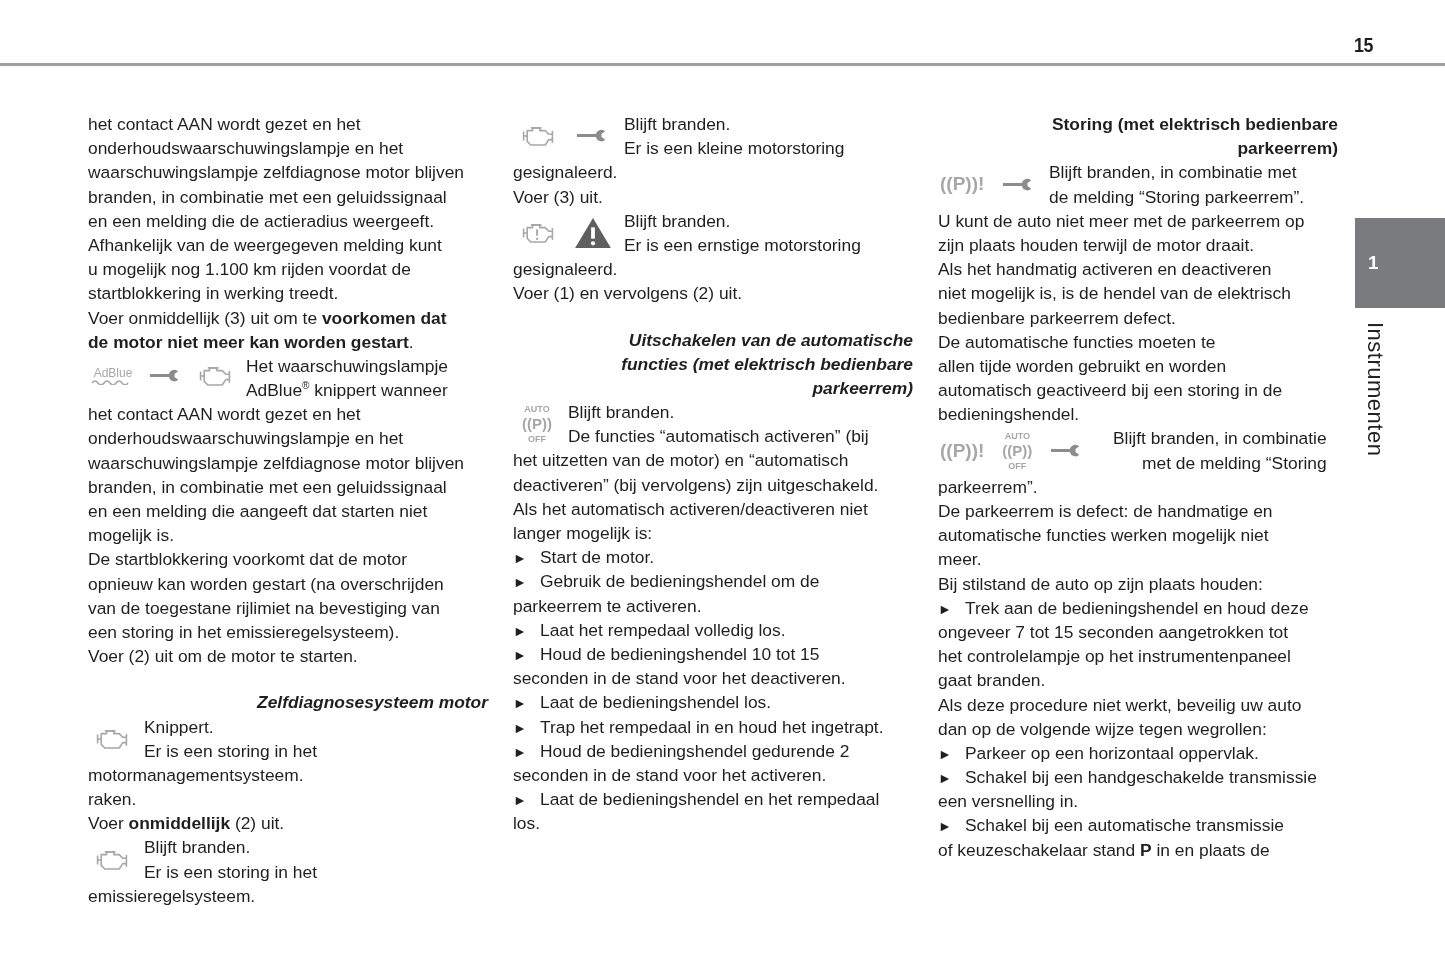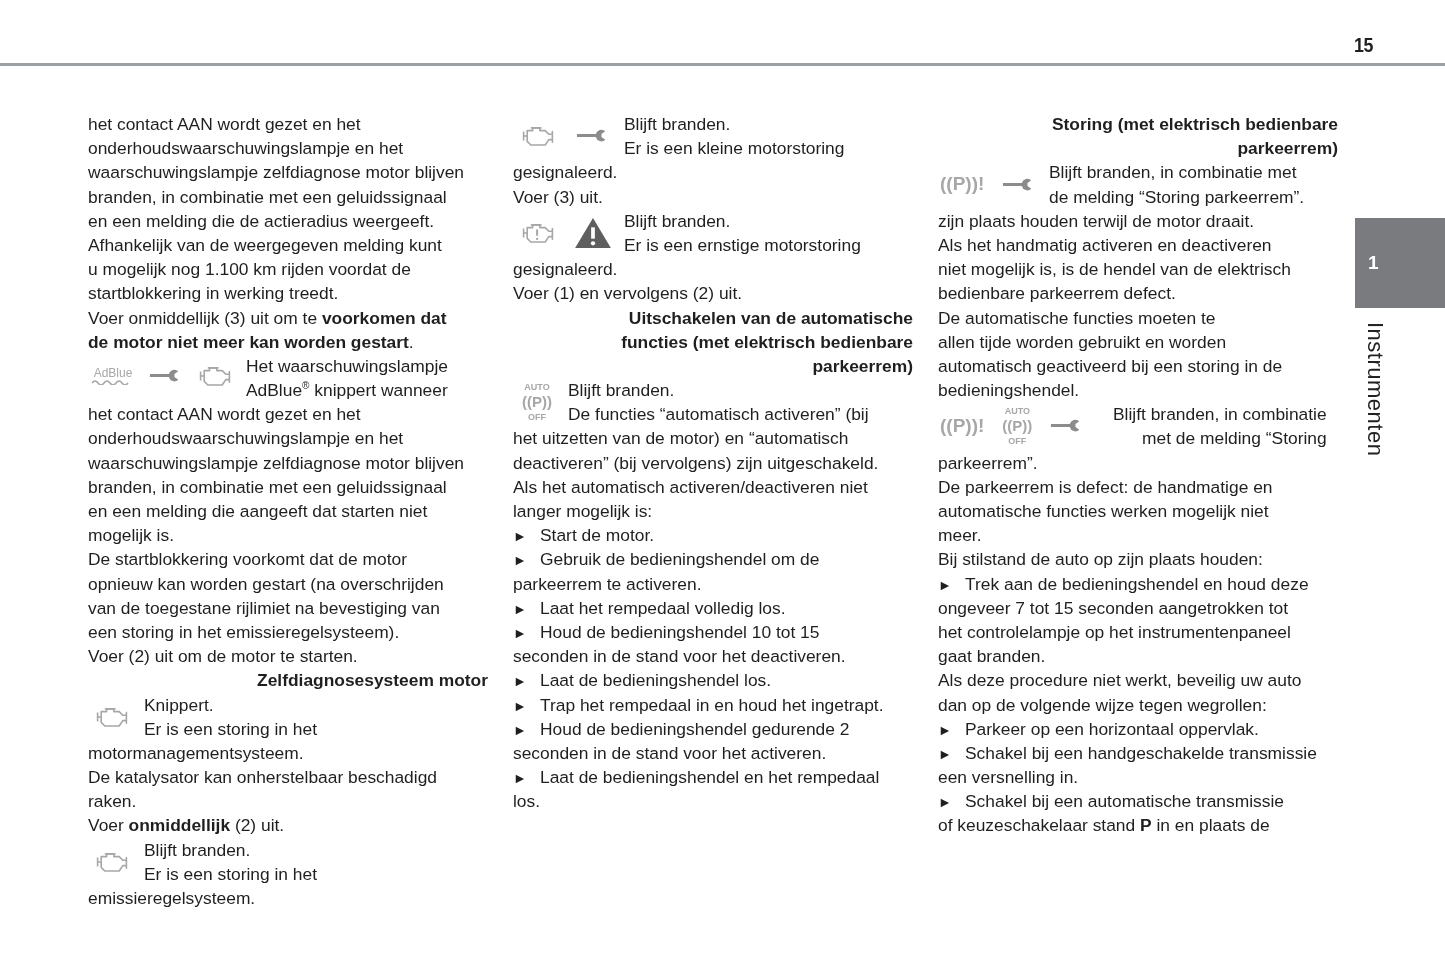--- a/index.html
+++ b/index.html
@@ -8,21 +8,21 @@
     .page-number { position: absolute; left: 1354px; top: 33px; font-size: 21px; font-weight: bold;
                    font-family: "Liberation Sans", sans-serif; letter-spacing: -0.5px; transform: scaleX(0.85); transform-origin: left; }
     .header-rule { position: absolute; left: 0; top: 63px; width: 1445px; height: 3px; background: #9aa0a4; }
     .col { position: absolute; top: 112px; font-size: 17.4px; line-height: 24.2px; }
     .col-1 { left: 88px; width: 400px; }
     .col-2 { left: 513px; width: 400px; }
     .col-3 { left: 938px; width: 400px; }
     .line { white-space: nowrap; height: 24.2px; }
     .b { font-weight: bold; margin-top: 21px; }
     .heading { font-weight: bold; white-space: nowrap; height: 24.2px; text-align: right; }
-    .gap-top { margin-top: 0; }
+    .gap-top { margin-top: 22px; font-style: italic; }
     .icon-row { position: relative; height: 48.4px; }
     .icon-row .icons { position: absolute; left: 0; top: 0; height: 48.4px; display: flex; align-items: center; gap: 12px; }
     .icon-row .txt { position: absolute; top: 0; white-space: nowrap; }
     .icon-row .txt div { height: 24.2px; }
     .bullet { display: inline-block; width: 27px; font-size: 14px; }
     .chapter-tab { position: absolute; left: 1355px; top: 218px; width: 90px; height: 90px; background: #7a7b7f; }
     .chapter-num { position: absolute; left: 13px; top: 34px; color: #ffffff; font-weight: bold; font-size: 19px; }
     .chapter-title { position: absolute; left: 1362px; top: 322px; writing-mode: vertical-rl; font-size: 22px; color: #222; letter-spacing: 0.5px; }
     svg { display: block; }
     .sup { font-size: 10px; vertical-align: super; line-height: 0; }
@@ -122,21 +122,20 @@
           <use href="#engine"></use>
         </svg>
       </div>
     <div class="txt" style="left:56px;">
       <div>Knippert.</div>
       <div>Er is een storing in het</div>
     </div>
   </div>
   <div id="c1p4">
       <div class="line">motormanagementsysteem.</div>
-      <div class="line">De katalysator kan onherstelbaar beschadigd</div>
       <div class="line">raken.</div>
     </div>
   <div class="line"><span>Voer </span><span class="b">onmiddellijk</span><span> (2) uit.</span></div>
 
   <div class="icon-row">
     <div class="icons" style="left:6px;">
         <svg width="36" height="28">
           <use href="#engine"></use>
         </svg>
       </div>
@@ -257,20 +256,21 @@
       <svg width="34" height="14">
           <use href="#wrench"></use>
         </svg>
     </div>
     <div class="txt" style="left:111px;">
       <div>Blijft branden, in combinatie met</div>
       <div>de melding “Storing parkeerrem”.</div>
     </div>
   </div>
   <div id="c3p1">
+      <div class="line">U kunt de auto niet meer met de parkeerrem op</div>
       <div class="line">zijn plaats houden terwijl de motor draait.</div>
       <div class="line">Als het handmatig activeren en deactiveren</div>
       <div class="line">niet mogelijk is, is de hendel van de elektrisch</div>
       <div class="line">bedienbare parkeerrem defect.</div>
       <div class="line">De automatische functies moeten te</div>
       <div class="line">allen tijde worden gebruikt en worden</div>
       <div class="line">automatisch geactiveerd bij een storing in de</div>
       <div class="line">bedieningshendel.</div>
     </div>
 

